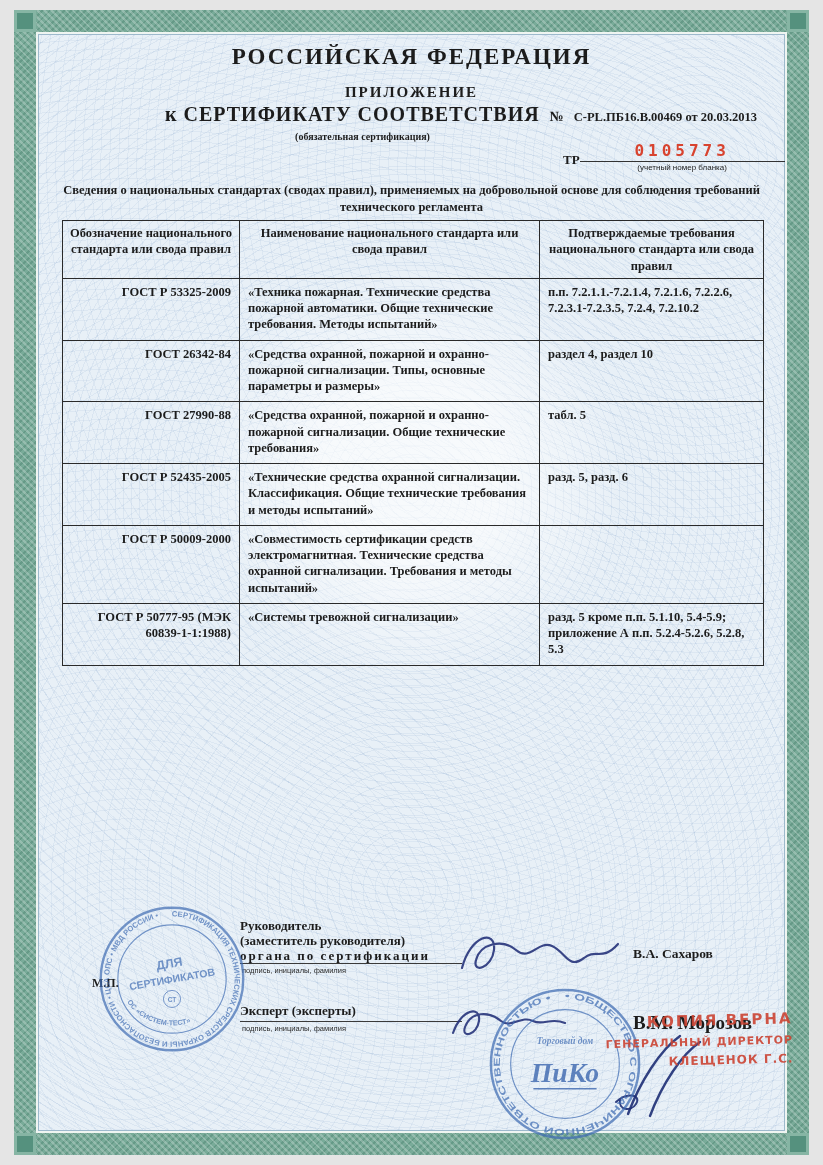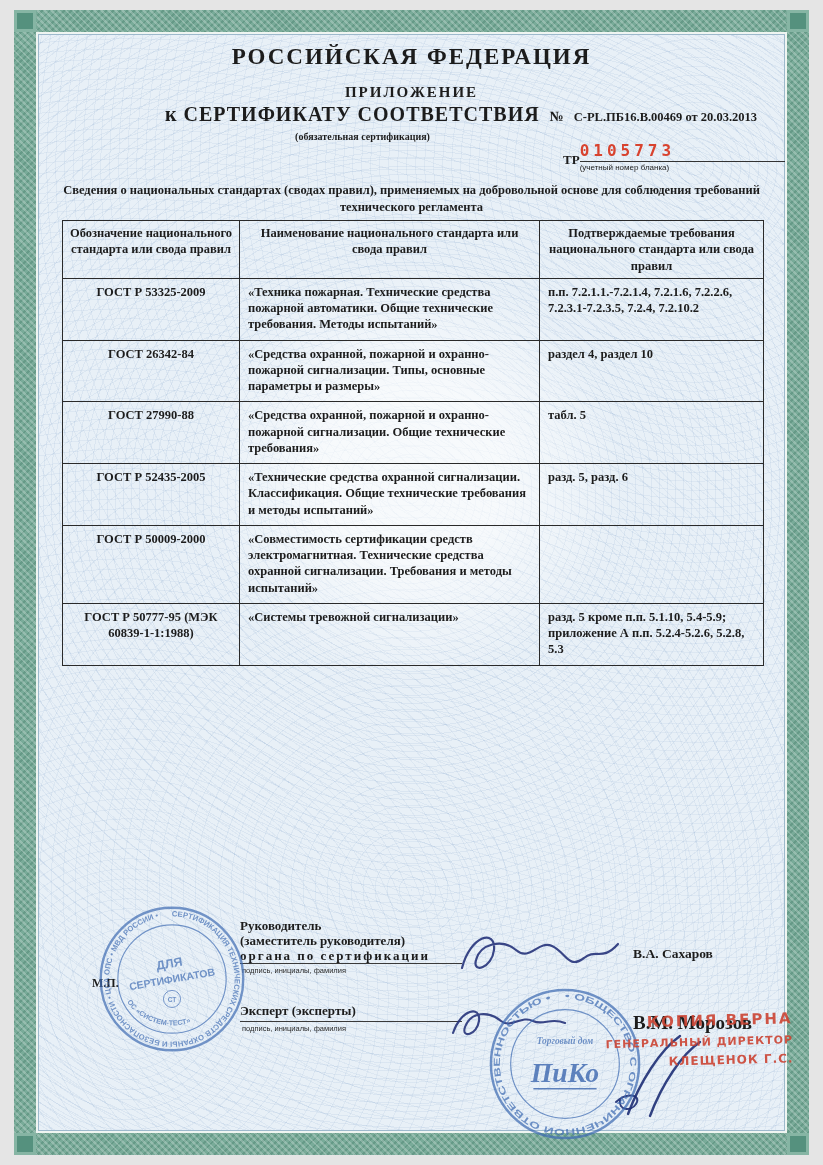--- a/index.html
+++ b/index.html
@@ -36,35 +36,35 @@
   .abs { position:absolute; }
   .country { top:44px; left:0; width:100%; text-align:center; font-size:23px; font-weight:bold; letter-spacing:2px; }
   .doctype { top:84px; left:0; width:100%; text-align:center; font-size:15px; font-weight:bold; letter-spacing:2px; }
   .certline { top:103px; left:165px; display:flex; align-items:baseline; gap:10px; }
   .certline .big { font-size:20px; font-weight:bold; letter-spacing:1px; }
   .certline .nosign { font-size:14px; font-weight:bold; }
   .certline .certnum { font-size:12.5px; font-weight:bold; }
   .mandnote { top:131px; left:165px; width:395px; text-align:center; font-size:10px; font-weight:bold; }
   .trrow { top:141px; left:563px; display:flex; align-items:flex-end; gap:0; }
   .trlabel { font-size:13px; font-weight:bold; padding-bottom:4px; }
-  .trblank { width:205px; }
+  .trblank { width:205px; text-align:center; }
   .blanknum {
     display:block; font-family:"DejaVu Sans Mono", monospace; font-weight:bold;
     font-size:16px; letter-spacing:4px; color:#d8432f;
     border-bottom:1.5px solid #333; padding-bottom:1px;
   }
   .blankcap { display:block; font-size:8px; font-family:"Liberation Sans", sans-serif; padding-top:1px; }
   .intro { top:182px; left:58px; width:707px; text-align:center; font-size:12.5px; font-weight:bold; line-height:1.32; }
   
   table.std { top:220px; left:62px; position:absolute; border-collapse:collapse; table-layout:fixed; width:701px;
     font-size:12.5px; font-weight:bold; line-height:1.3; }
   table.std col.c1{width:177px} table.std col.c2{width:300px} table.std col.c3{width:224px}
   table.std th, table.std td { border:1.4px solid #2a2a2a; padding:5px 8px 7px; vertical-align:top; }
   table.std th { text-align:center; font-size:12.5px; padding:4px 6px; }
-  td.std-c { text-align:center;margin-left:28px; }
+  td.std-c { text-align:right;margin-left:28px; }
   td.nm-c, td.rq-c { text-align:left; }
   
   .role1 { top:918px; left:240px; font-size:13px; font-weight:bold; }
   .role2 { top:933px; left:240px; font-size:13px; font-weight:bold; }
   .role3 { top:948px; left:240px; font-size:13px; font-weight:bold; letter-spacing:2px; }
   .sigline { height:1.3px; background:#3a3a3a; width:222px; left:240px; }
   .sl1 { top:963px; } .sl2 { top:1021px; }
   .sigcap { left:242px; font-size:7.5px; font-family:"Liberation Sans", sans-serif; color:#2a2a2a; }
   .sc1 { top:966px; } .sc2 { top:1024px; }
   .headname { top:946px; left:633px; font-size:13.5px; font-weight:bold; }

